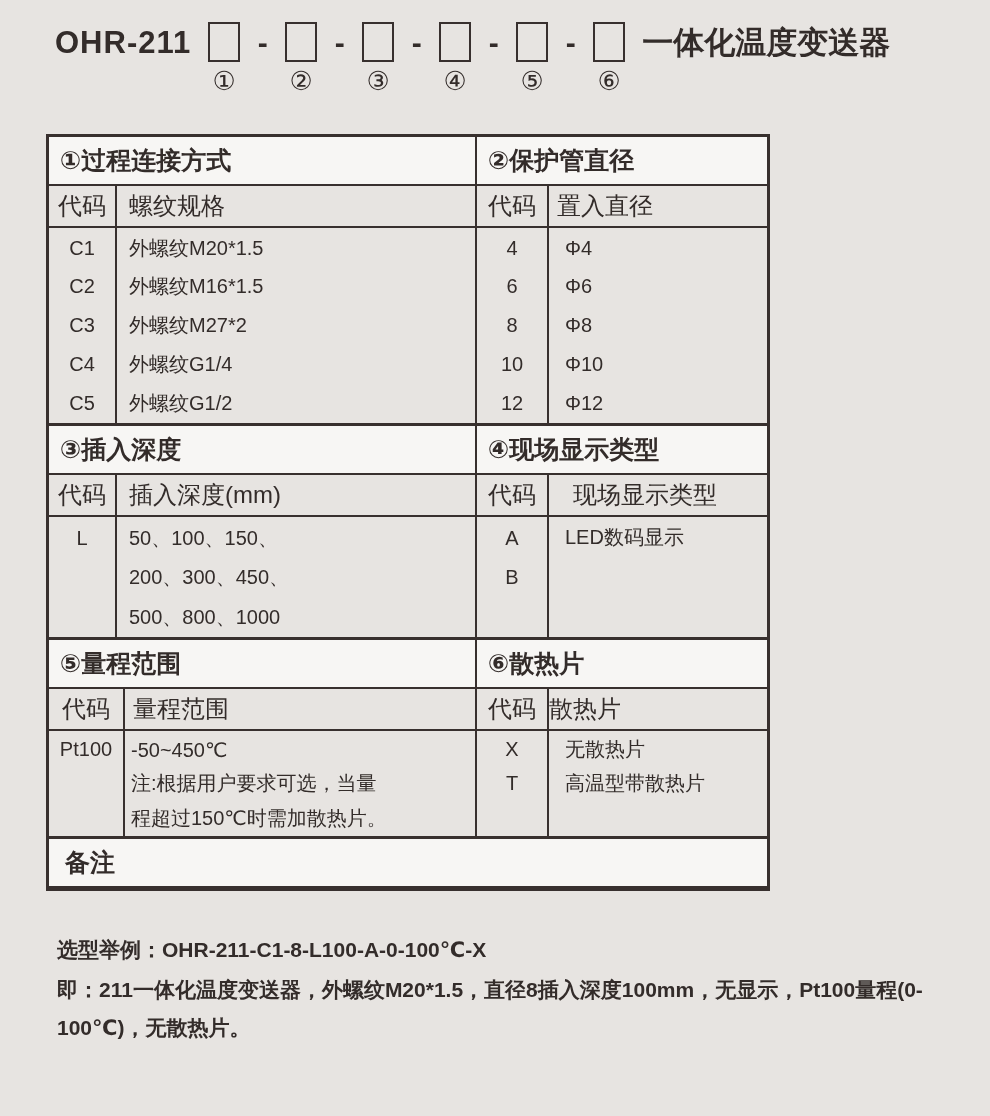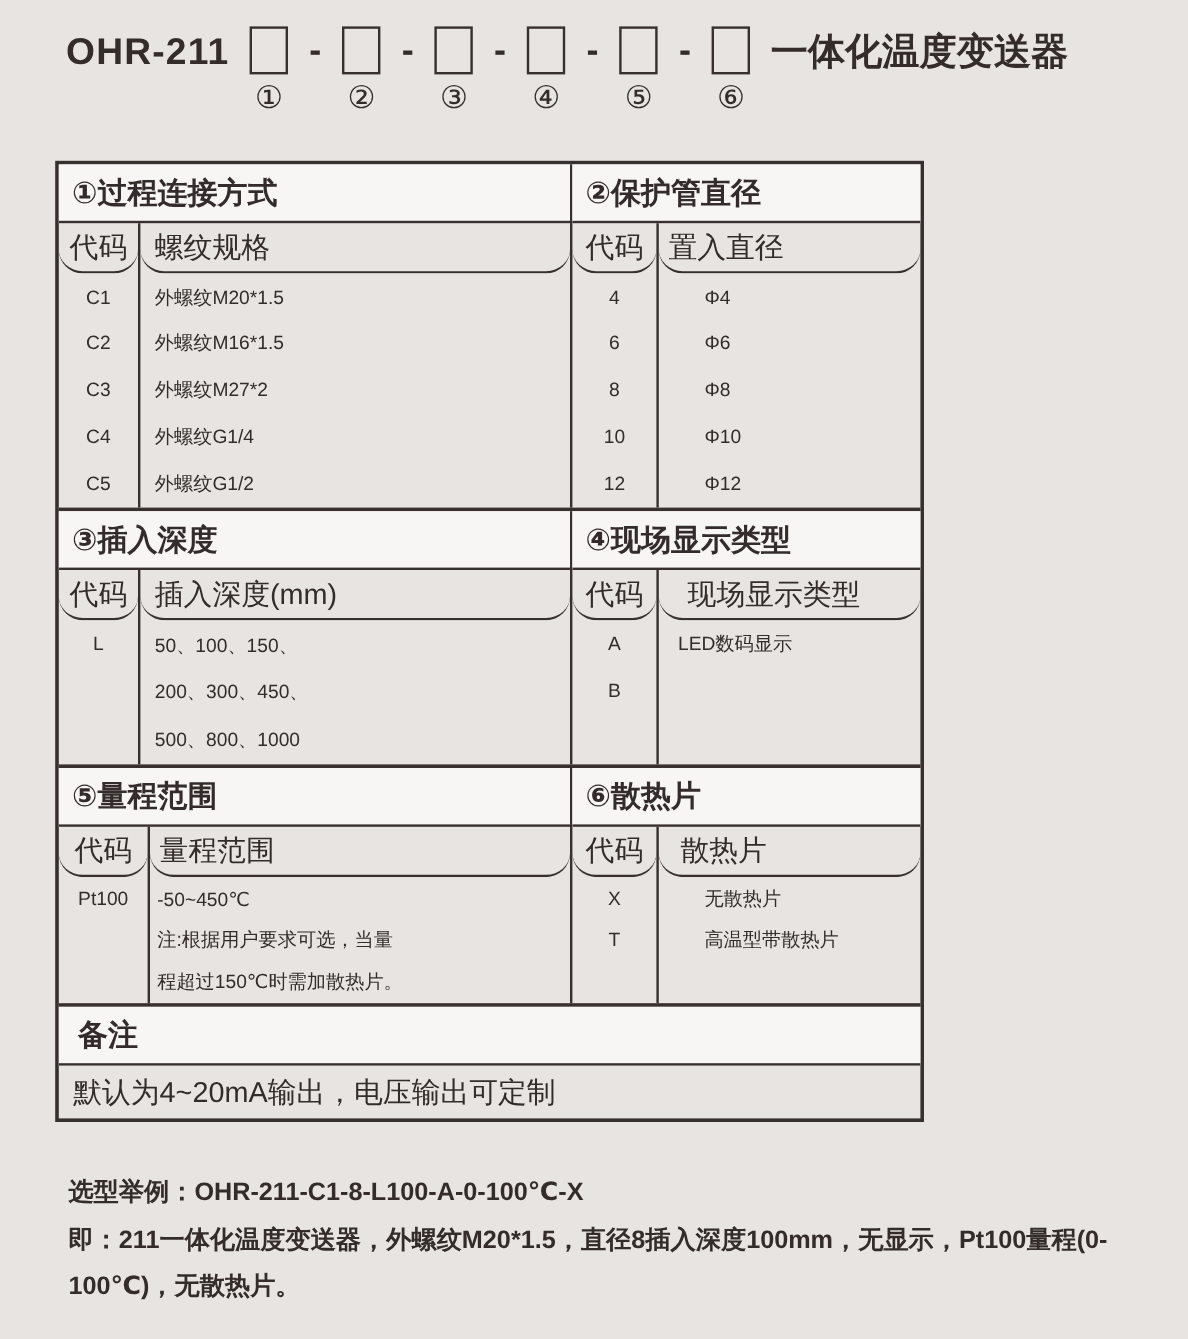--- a/index.html
+++ b/index.html
@@ -70,39 +70,38 @@
   .w68{width:68px;}
   .w72{width:72px;}
   .w76{width:76px;}
   .col.val{flex:1;}
   .col-head{
     height:42px;
     border-bottom:2px solid var(--line);
     display:flex;align-items:center;
     font-size:24px;
     white-space:nowrap;
-    border-radius:20px;
   }
   .col.code .col-head{justify-content:center;}
   .cell{
     display:flex;align-items:center;
-    font-size:16px;
+    font-size:20px;
     white-space:nowrap;
   }
   .col.code .cell{justify-content:center;}
   .rA{height:39px;}
   .rB{height:40px;}
   .rC{height:35px;}
   .pad12{padding-left:12px;}
   .pad10{padding-left:24px;}
   .pad8{padding-left:8px;}
   .pad6{padding-left:6px;}
   .pad16{padding-left:16px;}
-  .pad18{padding-left:18px;}
-  .pad22{padding-left:38px;}
+  .pad18{}
+  .pad22{padding-left:16px;}
   .spacerA{padding-top:2px;}
   
   .remark-title{
     height:49px;background:var(--panel);
     border-bottom:2px solid var(--line);
     display:flex;align-items:center;
     padding-left:16px;
     font-size:25px;font-weight:700;
   }
   .remark-content{
@@ -266,21 +265,20 @@
           <div class="col-head pad18">散热片</div>
           <div class="cell rC pad22 spacerA">无散热片</div>
           <div class="cell rC pad22">高温型带散热片</div>
         </div>
       </div>
     </div>
   </div>
 
   <div class="remark-block">
     <div class="remark-title">备注</div>
-    <div class="remark-content">默认为4~20mA输出，电压输出可定制</div>
   </div>
 </div>
 
 <div class="footer">
   <div class="f-line1">
     <span>选型举例：</span><span>OHR-211-C1-8-L100-A-0-100℃-X</span>
   </div>
   <p class="f-para">即：211一体化温度变送器，外螺纹M20*1.5，直径8插入深度100mm，无显示，Pt100量程(0-100℃)，无散热片。</p>
 </div>
 

